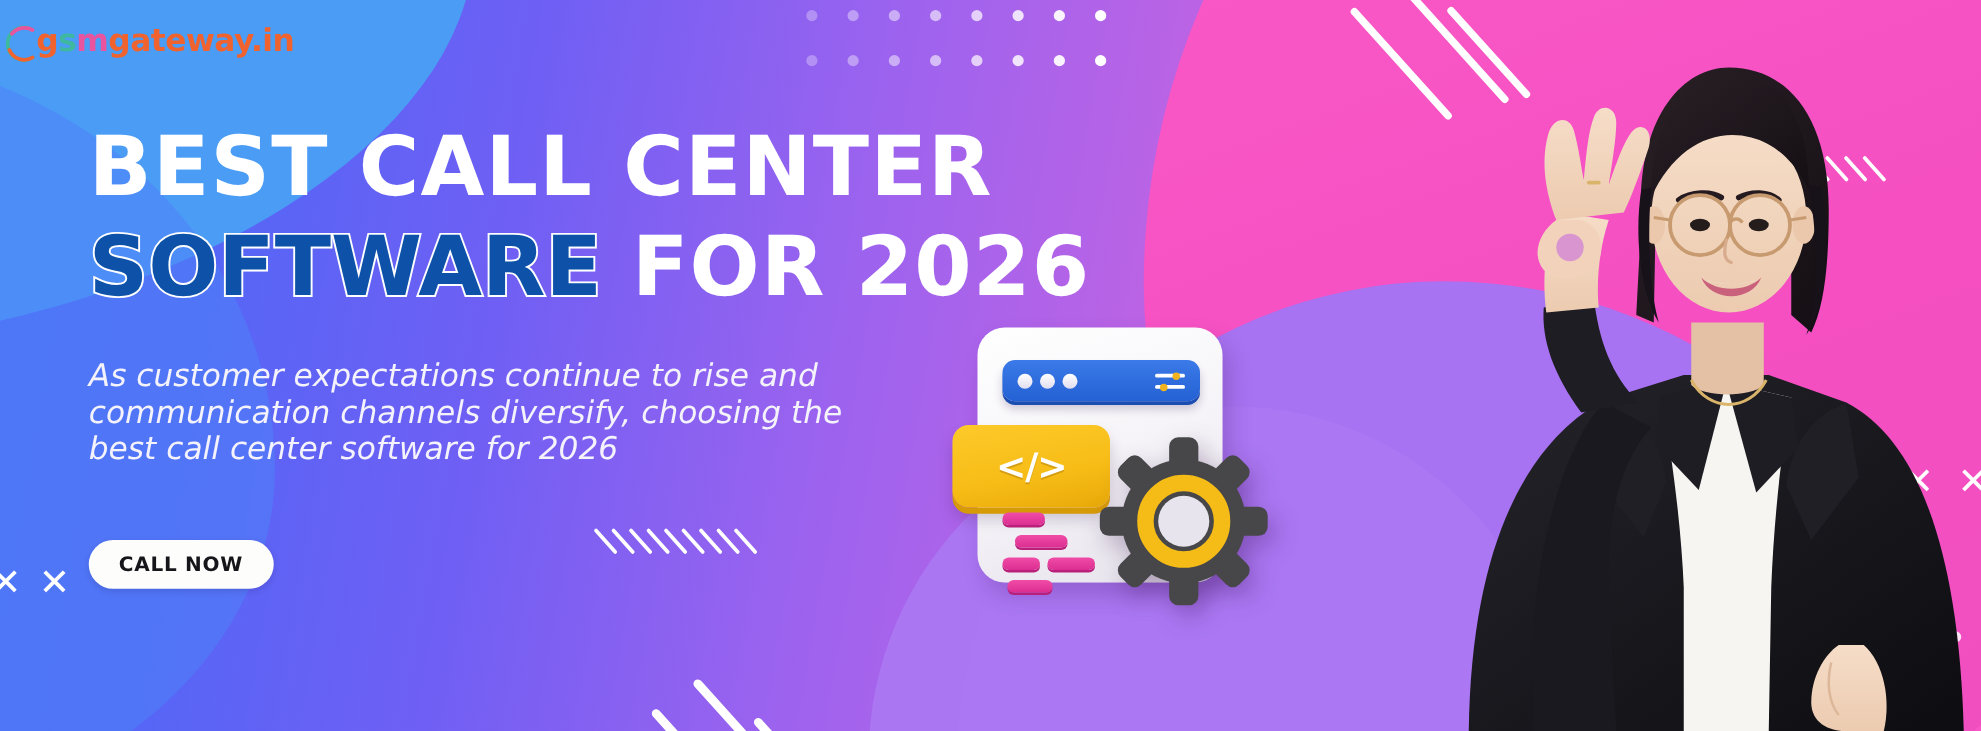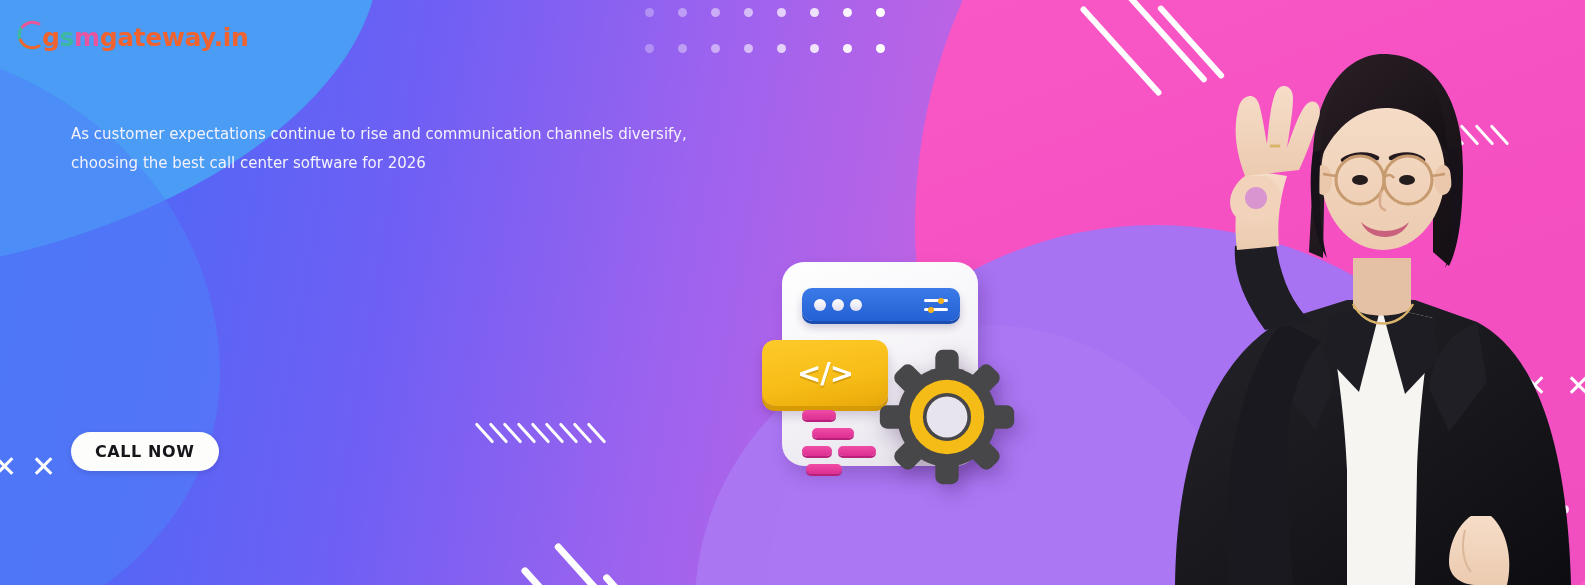--- a/index.html
+++ b/index.html
@@ -63,21 +63,21 @@
 
   
   .dotgrid-top { position:absolute; left:645px; top:8px; }
   .dotgrid-top .dot { width:9px; height:9px; }
 
   
   .dotgrid-br { position:absolute; left:1432px; top:505px; }
   .dotgrid-br .dot { width:9px; height:9px; opacity:.85; }
 
   
-  .logo { position:absolute; left:14px; top:18px; display:flex; align-items:flex-end; }
+  .logo { position:absolute; left:1px; top:18px; display:flex; align-items:flex-start; }
   .logo-arc { position:relative; width:34px; height:34px; margin-right:-6px; }
   .logo-arc svg { display:block; }
   .logo-text { font-size:25px; font-weight:700; letter-spacing:-.4px;
                font-family:"DejaVu Sans", sans-serif; }
   .logo-text .g1 { color:#f0632f; }
   .logo-text .s  { color:#3fb8a0; }
   .logo-text .m  { color:#e8559e; }
   .logo-text .rest { color:#f0632f; }
 
   
@@ -94,27 +94,28 @@
   }
   .headline .line2 { display:block; margin-top:4px; }
   .hl-outline {
     color:#0d52a8;
     -webkit-text-stroke:3px #ffffff;
     paint-order:stroke fill;
     letter-spacing:0px;
   }
 
   .subcopy {
-    margin-top:24px;
+    margin-top:34px;
     font-family:"DejaVu Sans", sans-serif;
-    font-size:15px;
+    font-size:25px;
     line-height:29px;
     color:#f4f2fb;
     max-width:645px;
     font-weight:400;
+    font-style:italic;
   }
 
   .cta {
     position:absolute; left:71px; top:432px;
     display:inline-flex; align-items:center; justify-content:center;
     min-width:144px; height:39px;
     padding:0 24px;
     background:#fdfdfb;
     color:#15151a;
     border:none; border-radius:20px;
@@ -259,20 +260,24 @@
         <path d="M25 6 A13 13 0 0 0 8.5 9" fill="none" stroke="#e8559e" stroke-width="3" stroke-linecap="round"></path>
         <path d="M6.5 22 A13 13 0 0 0 25 28" fill="none" stroke="#f0632f" stroke-width="3" stroke-linecap="round"></path>
       </svg>
     </span>
     <span class="logo-text">
       <span class="g1">g</span><span class="s">s</span><span class="m">m</span><span class="rest">gateway.in</span>
     </span>
   </div>
 
   <div class="copy">
+    <div class="headline">
+      <span>BEST CALL CENTER</span>
+      <span class="line2"><span class="hl-outline">SOFTWARE</span><span> FOR 2026</span></span>
+    </div>
     <p class="subcopy">As customer expectations continue to rise and communication channels diversify, choosing the best call center software for 2026</p>
   </div>
 
   <button class="cta">CALL NOW</button>
 
 
   <div class="illus">
 
     <div class="card"></div>
 

